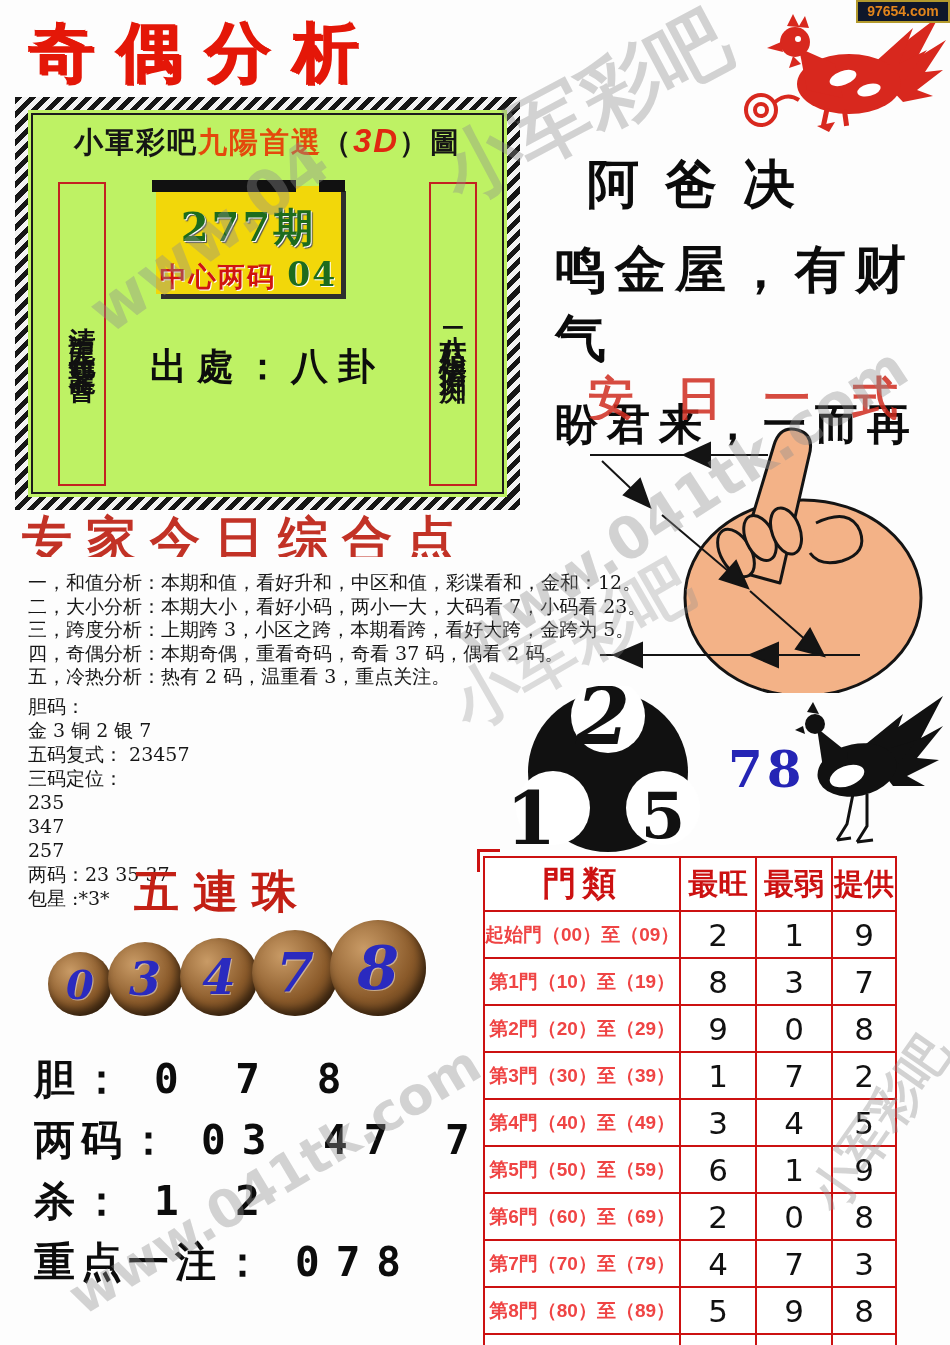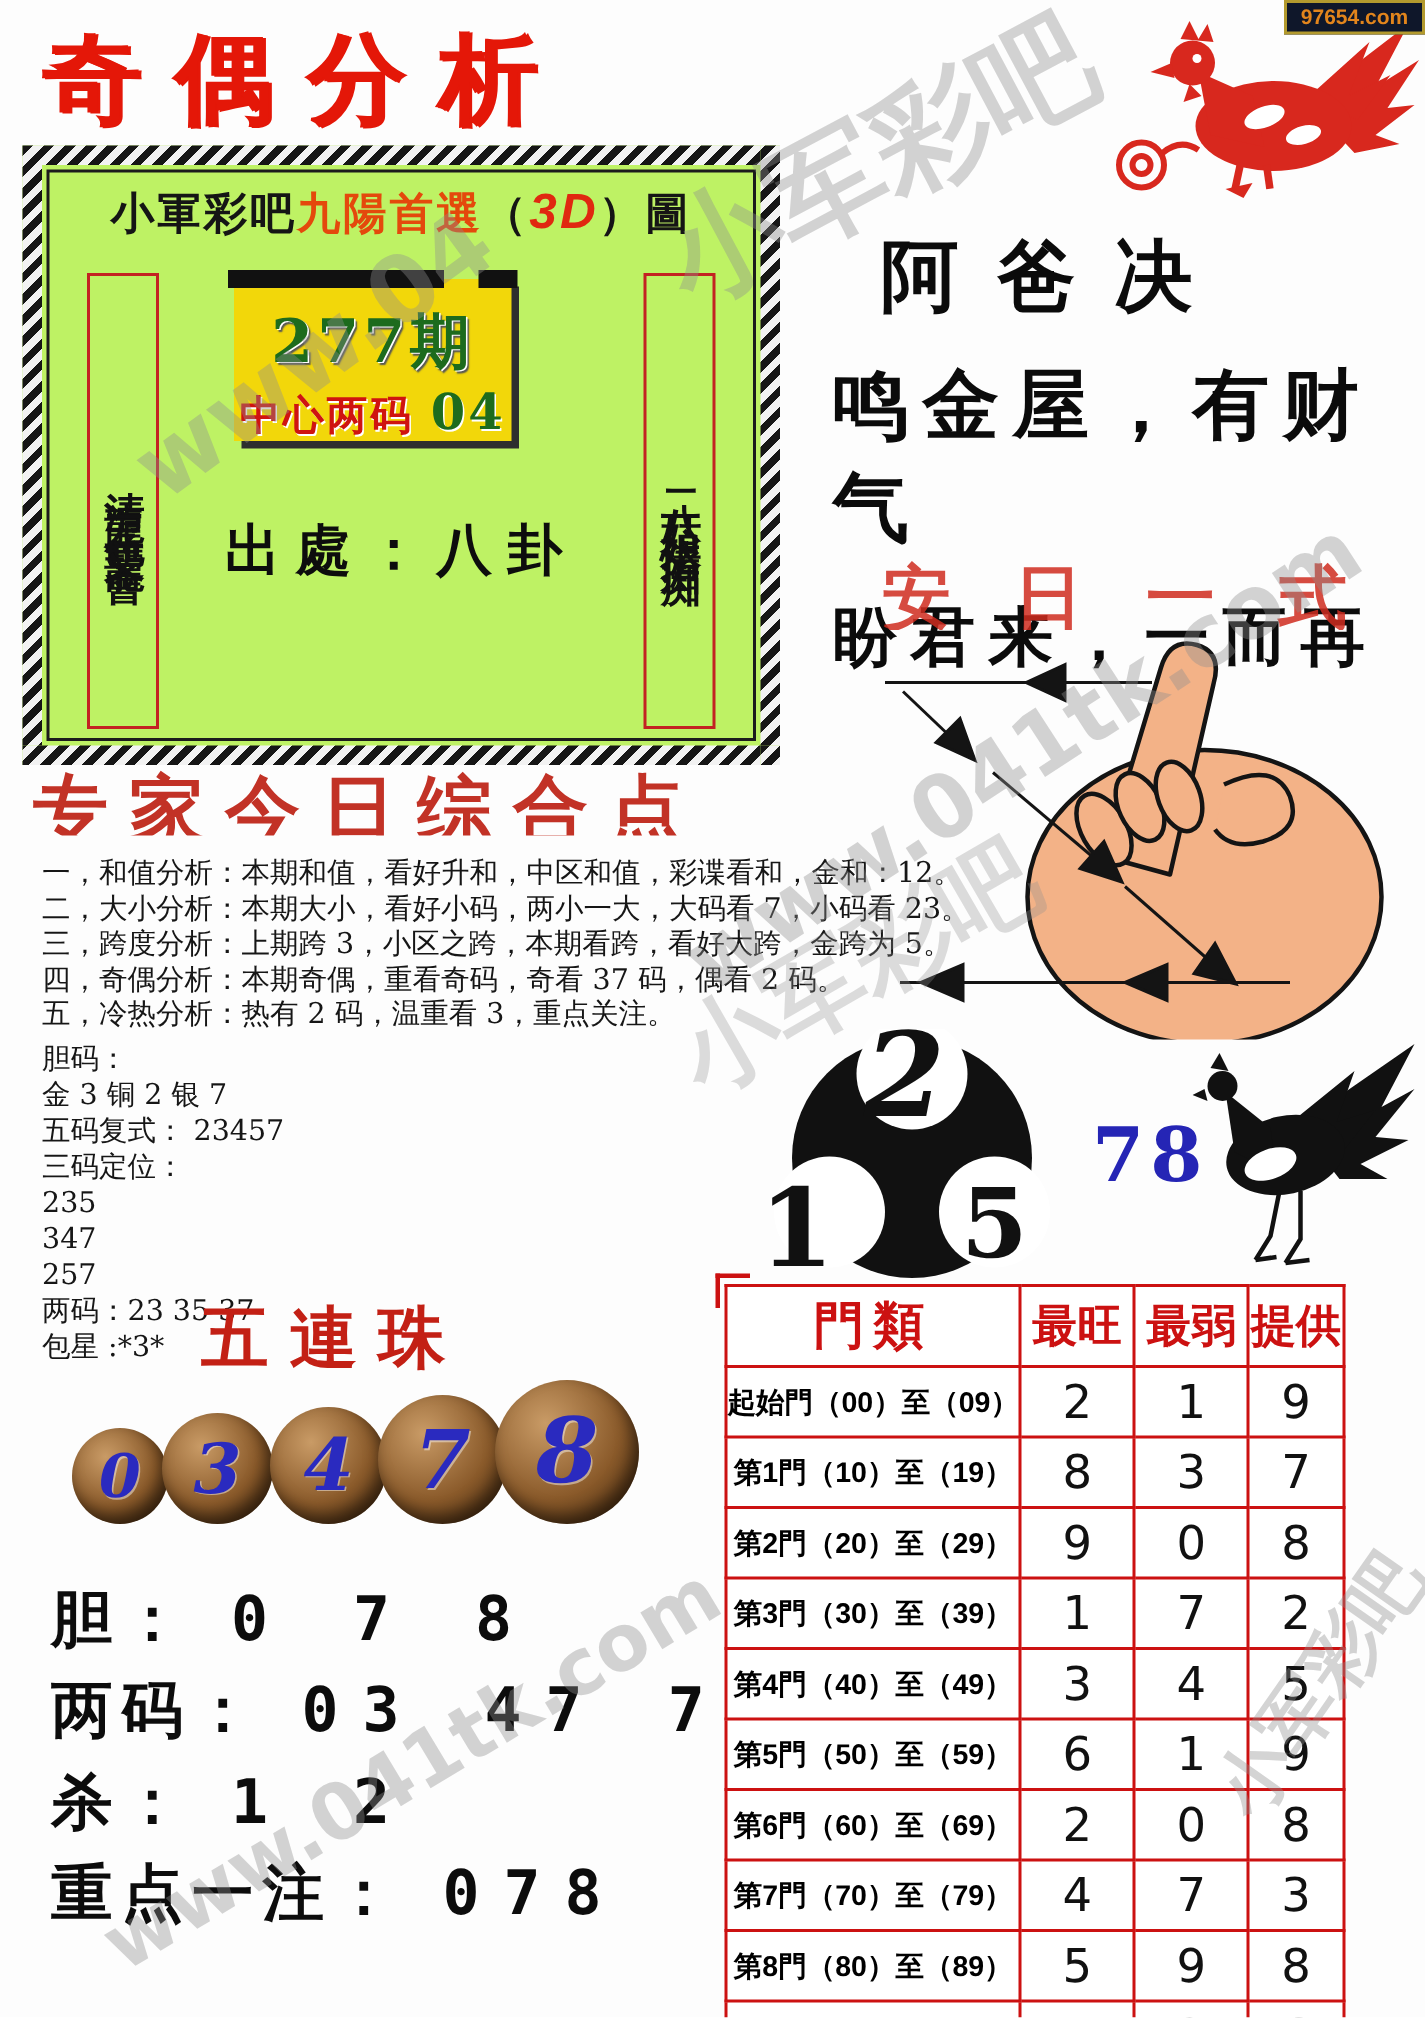--- a/index.html
+++ b/index.html
@@ -94,21 +94,21 @@
   .black-rooster{position:absolute;left:795px;top:690px;z-index:2;}
   .red-rooster{position:absolute;left:703px;top:6px;z-index:1;}
 
   
   .gate-table{position:absolute;left:483px;top:856px;width:414px;border-collapse:collapse;z-index:2;
          background:#fff;}
   .gate-table td,.gate-table th{border:2px solid #cc1111;text-align:center;padding:0;}
   .gate-table th{height:52px;color:#cc1111;font-size:30px;font-weight:bold;
          font-family:Liberation Sans, sans-serif;}
   .gate-table th.first{font-size:34px;letter-spacing:6px;}
-  .gate-table td.lbl{color:#000000;font-size:19px;font-weight:bold;white-space:nowrap;height:45px;}
+  .gate-table td.lbl{color:#ef4444;font-size:19px;font-weight:bold;white-space:nowrap;height:45px;}
   .gate-table td.num{color:#111;font-size:31px;font-family:"DejaVu Sans",sans-serif;}
   .corner-mark{position:absolute;left:477px;top:849px;width:20px;height:20px;
          border-left:3px solid #cc1111;border-top:3px solid #cc1111;z-index:3;}
 </style>
 </head>
 <body>
 
 <div class="sheet">
 
   <div class="wm wm1">小军彩吧</div>

